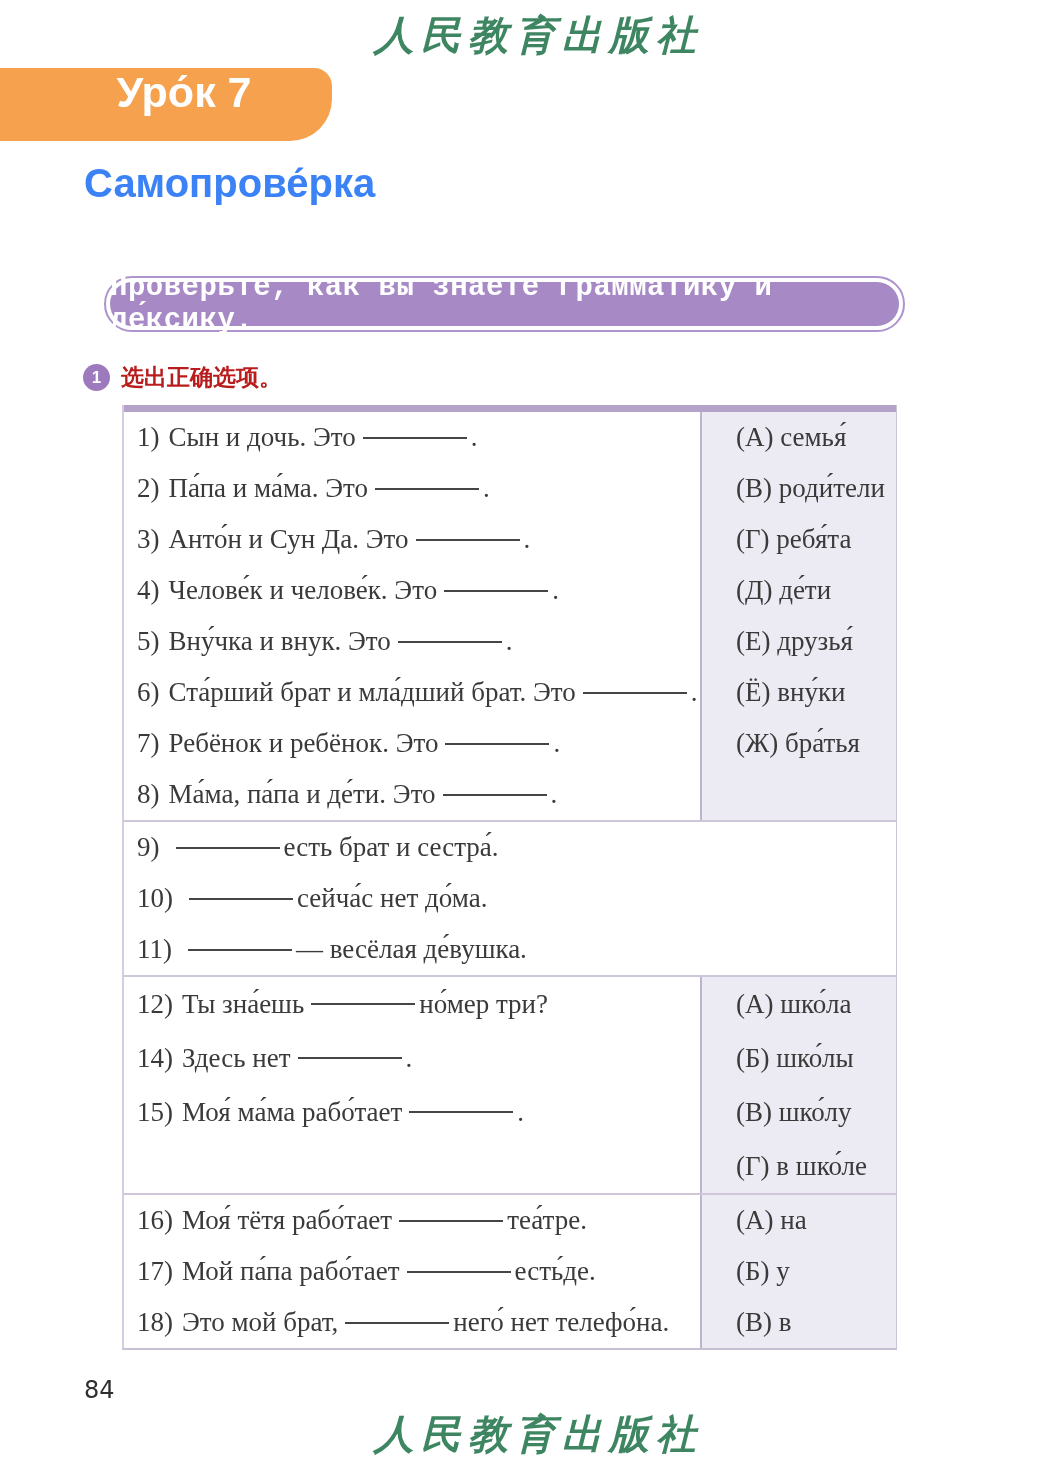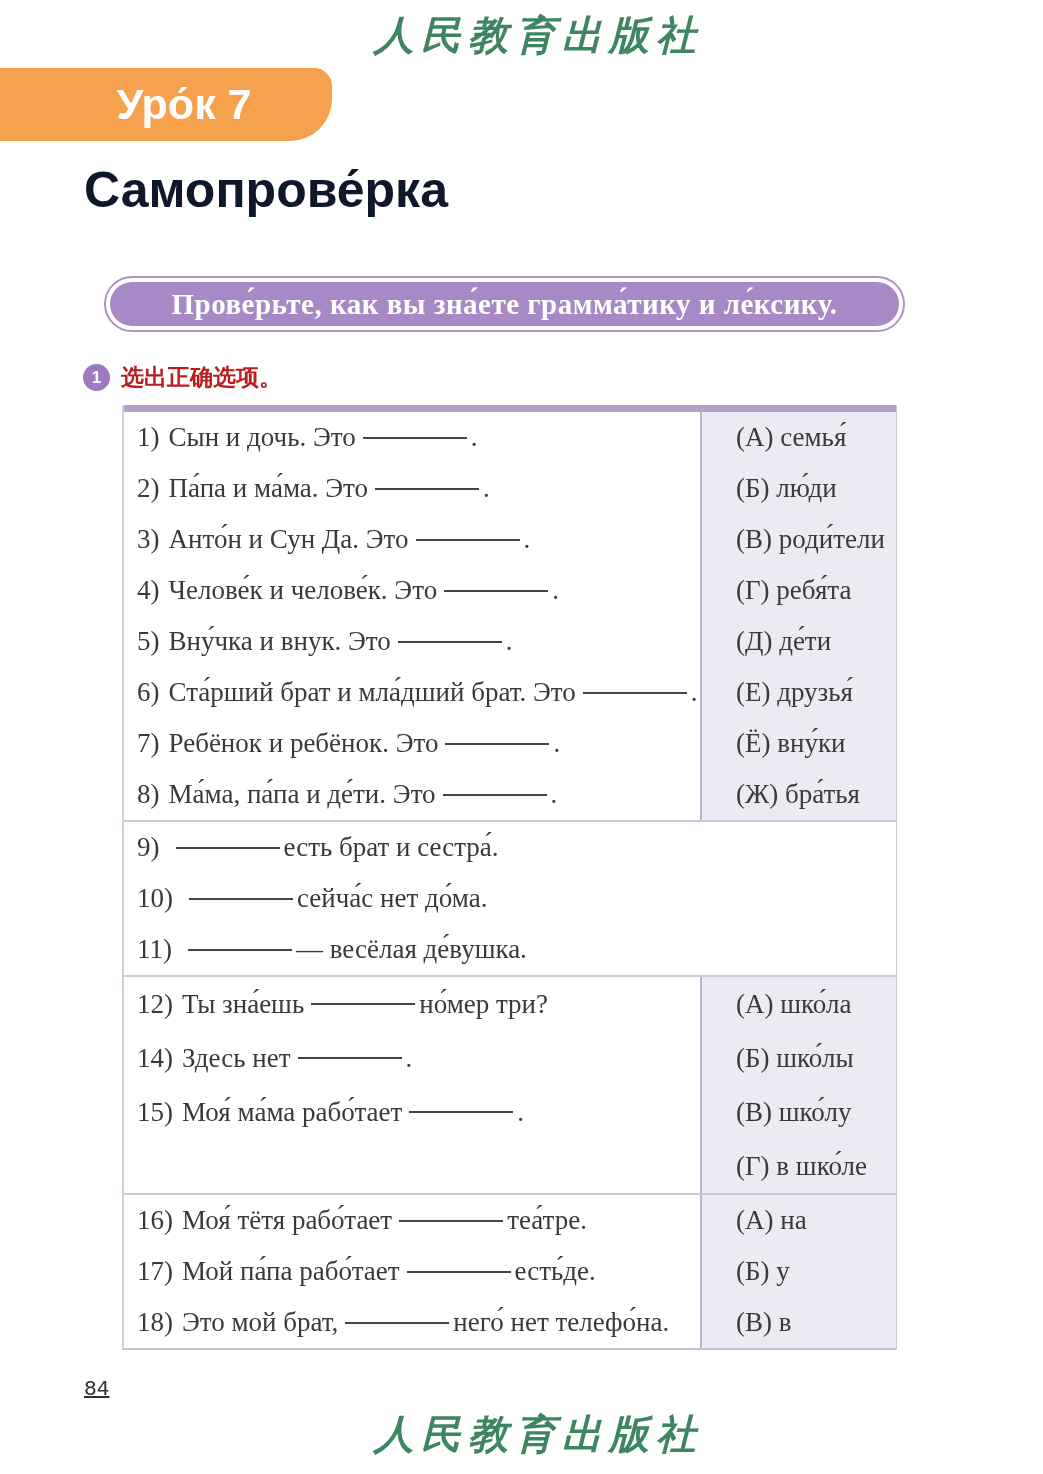--- a/index.html
+++ b/index.html
@@ -16,47 +16,47 @@
     font-style:italic; font-weight:bold;
     font-size:40px; letter-spacing:7px; opacity:.92;padding-left:34px;
   }
   .logo-top { top:8px; }
   .logo-bottom { top:1407px; }
 
   
   .lesson-tab {
     position:absolute; top:68px; left:0; width:332px; height:73px;
     background:#F5A14E; border-radius:0 18px 42px 0;
-    display:flex; align-items:center; justify-content:center;
+    display:flex; align-items:flex-start; justify-content:center;
     padding-left:36px;
   }
   .lesson-tab span {
     color:#ffffff; font-family:"Liberation Sans","DejaVu Sans",sans-serif;
     font-weight:bold; font-size:43px;
   }
 
   
   .page-title {
     position:absolute; top:161px; left:84px;
-    color:#0f172a; font-family:"Liberation Sans","DejaVu Sans",sans-serif;
-    font-weight:bold; font-size:50px;
+    color:#3b82f6; font-family:"Liberation Sans","DejaVu Sans",sans-serif;
+    font-weight:bold; font-size:40px;
   }
 
   
   .banner {
     position:absolute; top:276px; left:104px; width:801px; height:56px;
     border:2px solid #AE93CC; border-radius:30px; background:#ffffff;
     padding:4px;
   }
   .banner-inner {
     width:100%; height:100%; background:#A78AC5; border-radius:23px;
     display:flex; align-items:center; justify-content:center;
   }
   .banner-inner span {
-    color:#ffffff; font-weight:bold; font-size:29px; letter-spacing:.5px;
+    color:#ffffff; font-weight:bold; font-size:29px; letter-spacing:.5px;font-family:Liberation Mono, monospace;
   }
 
   
   .instruction {
     position:absolute; top:362px; left:83px;
     display:flex; align-items:center; gap:11px;
   }
   .num-circle {
     width:27px; height:27px; border-radius:50%; background:#9C7ABD;
     color:#fff; font-family:"Liberation Sans","DejaVu Sans",sans-serif;
@@ -86,21 +86,21 @@
   .t-group.tall .t-row { height:54px; }
   .item-num { margin-right:9px; }
   .blank {
     display:inline-block; width:104px; height:2px;
     border-bottom:2px solid #454545; margin:0 4px 0 7px;
   }
 
   .page-number {
     position:absolute; top:1376px; left:84px;
     font-family:"DejaVu Sans","Liberation Sans",sans-serif;
-    font-size:20px; color:#2f2f2f;text-decoration:underline;
+    font-size:24px; color:#2f2f2f;
   }
 </style>
 </head>
 <body>
 
 <div class="logo logo-top">人民教育出版社</div>
 
 <div class="lesson-tab">
   <span>Уро́к 7</span>
 </div>
@@ -167,21 +167,20 @@
         </div>
         <div class="t-row">
           <span class="item-num">8)</span>
           <span>Ма́ма, па́па и де́ти. Это</span>
           <span class="blank"></span>
           <span>.</span>
         </div>
       </div>
       <div class="t-right">
         <div class="t-row">(А) семья́</div>
-        <div class="t-row">(Б) лю́ди</div>
         <div class="t-row">(В) роди́тели</div>
         <div class="t-row">(Г) ребя́та</div>
         <div class="t-row">(Д) де́ти</div>
         <div class="t-row">(Е) друзья́</div>
         <div class="t-row">(Ё) вну́ки</div>
         <div class="t-row">(Ж) бра́тья</div>
       </div>
     </div>
     <div class="t-group">
       <div class="t-left">

